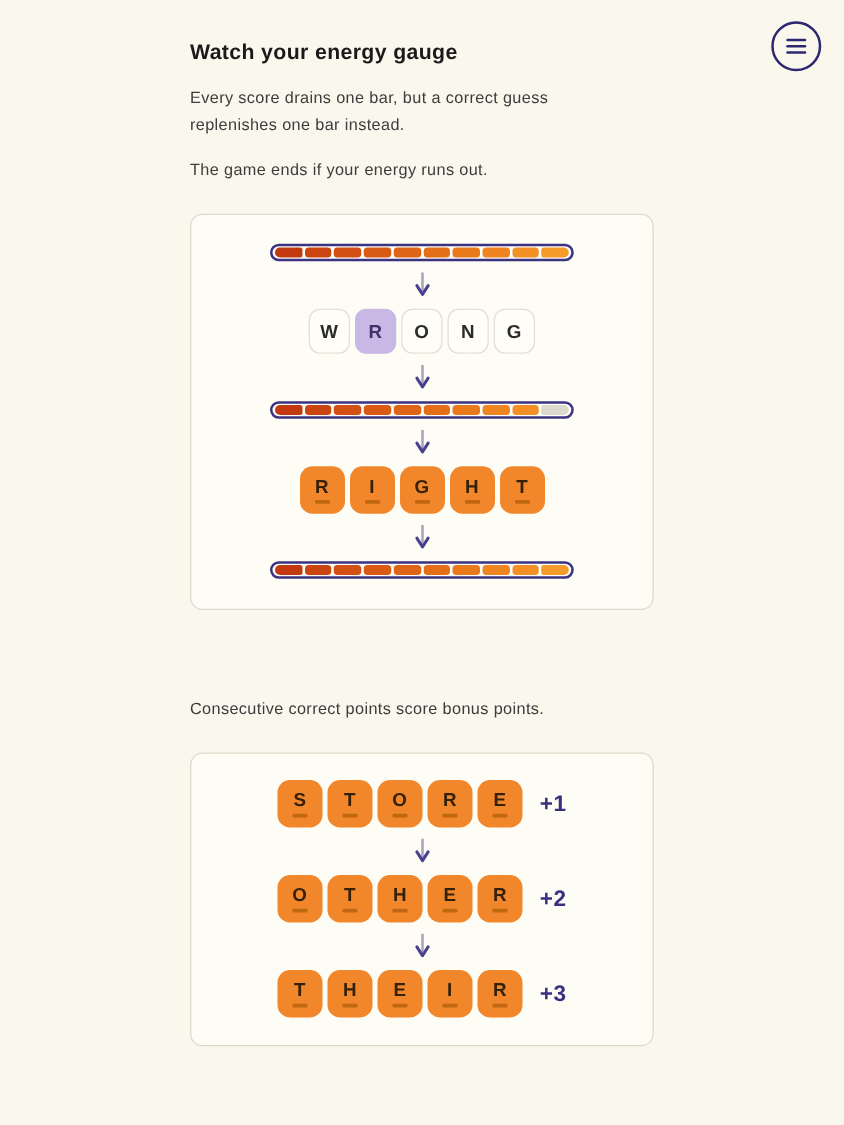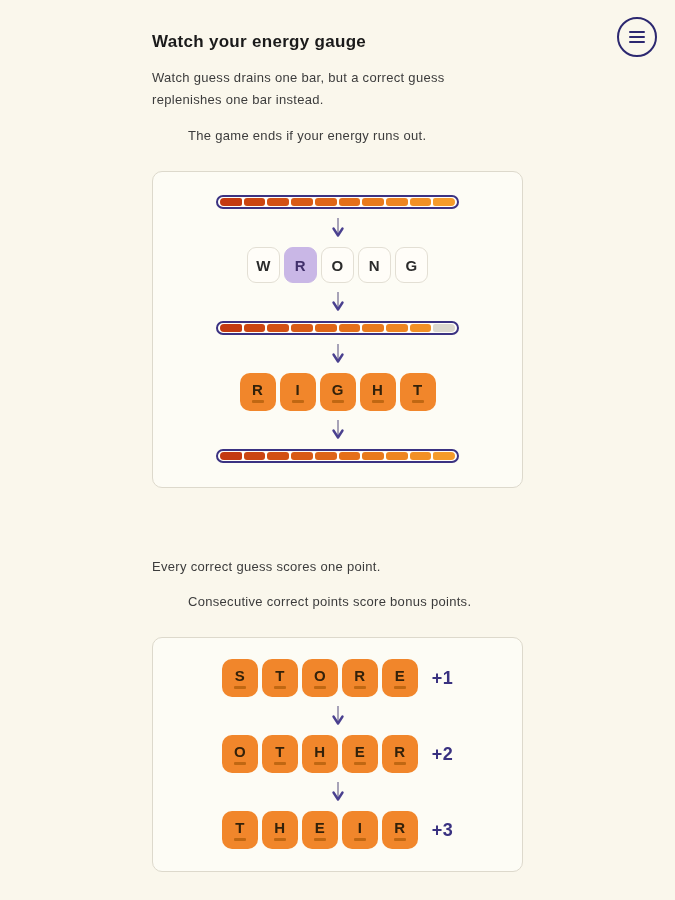--- a/index.html
+++ b/index.html
@@ -17,21 +17,21 @@
   body{font-family:"Liberation Sans",sans-serif;}
   .screen{position:relative;width:674px;height:900px;background:var(--page-bg);overflow:hidden;}
   .content{width:371px;margin-left:152px;padding-top:32px;}
   .menu-btn{position:absolute;top:17px;right:17px;width:40px;height:40px;border-radius:50%;
     border:2px solid var(--menu-icon);background:transparent;display:flex;flex-direction:column;
     align-items:center;justify-content:center;gap:3px;cursor:pointer;}
   .menu-btn span{display:block;width:16px;height:2px;background:var(--menu-icon);border-radius:1px;}
   h1{font-size:17px;font-weight:bold;color:var(--title-text);letter-spacing:.3px;line-height:1.2;}
   p{font-size:13px;color:var(--body-text);letter-spacing:.3px;line-height:1.7;max-width:340px;}
   .p1{margin-top:15px;}
-  .p2{margin-top:13px;margin-left:36px;}
+  .p2{margin-top:13px;}
   .em{}
   .card{width:371px;background:var(--card-bg);border:1px solid var(--card-border);border-radius:10px;
     display:flex;flex-direction:column;align-items:center;justify-content:center;gap:7px;}
   .card1{margin-top:24px;height:317px;}
   .card2{margin-top:24px;height:235px;}
   .section2{margin-top:68px;}
   .gauge{width:243px;height:14px;border:2px solid var(--gauge-border);border-radius:8px;
     background:var(--gauge-bg);display:flex;gap:2px;padding:1px 2px;}
   .gauge .seg{flex:1;border-radius:3px;}
   .gauge .seg:first-child{border-top-left-radius:6px;border-bottom-left-radius:6px;}
@@ -58,21 +58,21 @@
   <button class="menu-btn" aria-label="menu">
     <span></span>
     <span></span>
     <span></span>
   </button>
 
   <div class="content">
 
     <h1>Watch your energy gauge</h1>
 
-    <p class="p1"><span>Watch guess drains one bar, but a correct guess </span><span class="em">replenishes</span><span> one bar instead.</span></p>
+    <p class="p1"><span>Every score drains one bar, but a correct guess </span><span class="em">replenishes</span><span> one bar instead.</span></p>
 
     <p class="p2">The game ends if your energy runs out.</p>
 
     <div class="card card1">
 
     <div class="gauge">
           <span class="seg" style="background: rgb(196, 58, 16);"></span>
           <span class="seg" style="background: rgb(203, 69, 17);"></span>
           <span class="seg" style="background: rgb(210, 80, 19);"></span>
           <span class="seg" style="background: rgb(216, 90, 21);"></span>
@@ -156,21 +156,20 @@
           <span class="seg" style="background: rgb(222, 101, 23);"></span>
           <span class="seg" style="background: rgb(228, 111, 25);"></span>
           <span class="seg" style="background: rgb(233, 122, 28);"></span>
           <span class="seg" style="background: rgb(238, 133, 32);"></span>
           <span class="seg" style="background: rgb(242, 144, 37);"></span>
           <span class="seg" style="background: rgb(245, 155, 42);"></span>
         </div>
       </div>
 
     <div class="section2">
-      <p class="p1">Every correct guess scores one point.</p>
       <p class="p2">Consecutive correct points score bonus points.</p>
       <div class="card card2">
 
       <div class="score-row">
             <div class="word-row">
               <div class="tile-orange">
                 <span class="ch">S</span>
                 <span class="ul"></span>
               </div>
               <div class="tile-orange">

